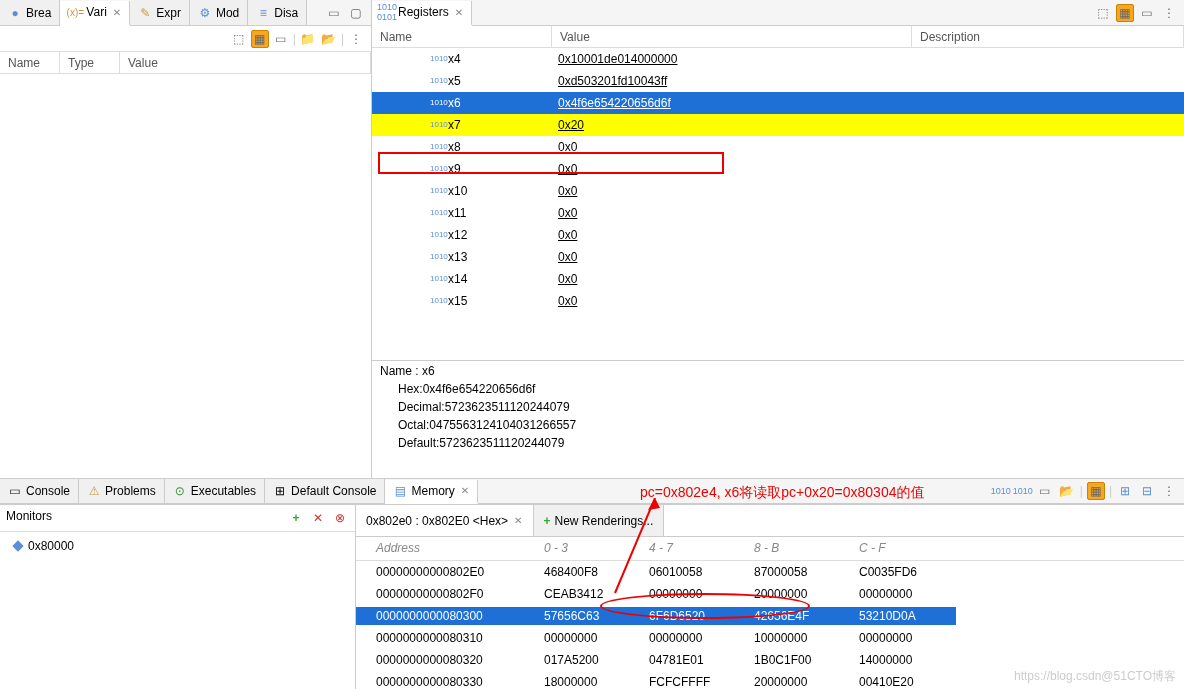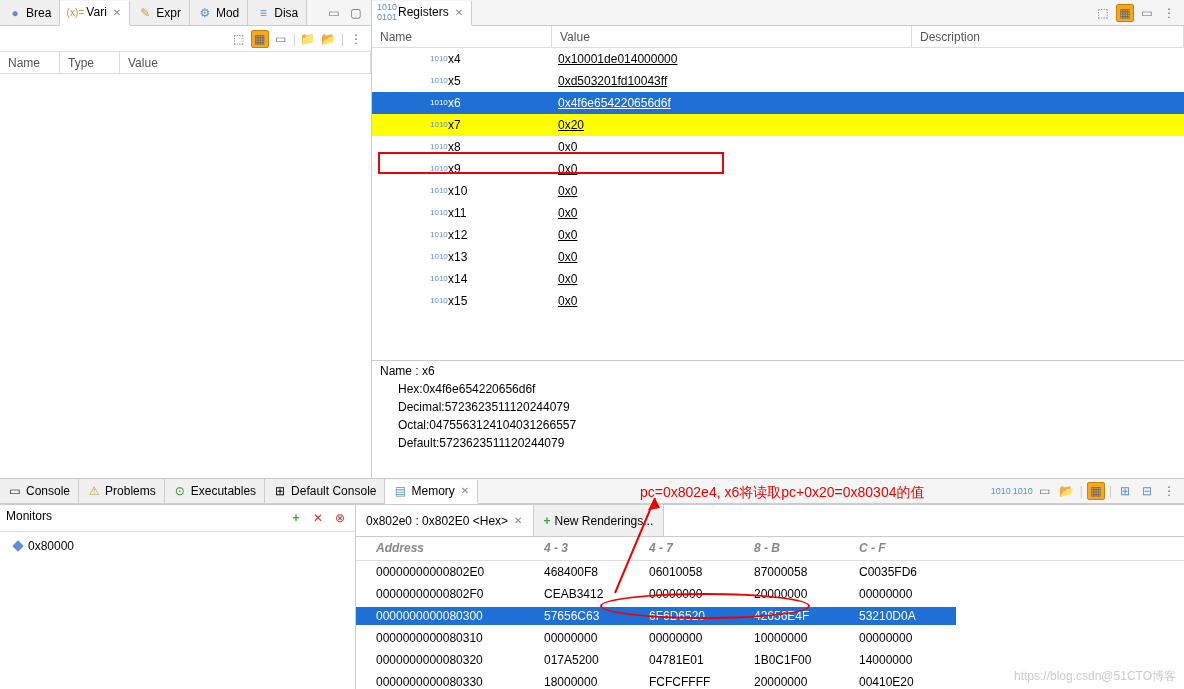--- a/index.html
+++ b/index.html
@@ -36,21 +36,21 @@
 .monitors-header { padding: 4px 6px; border-bottom: 1px solid #ddd; display: flex; align-items: flex-start; }
 .monitor-list { flex: 1; padding: 4px 0; }
 .monitor-item { padding: 3px 14px; display: flex; align-items: center; gap: 6px; }
 .monitor-item.selected { background: #1e6fd6; color: #fff; }
 .diamond { width: 8px; height: 8px; transform: rotate(45deg); background: #5a8fd6; }
 .monitor-item.selected .diamond { background: #fff; }
 .mem-tabs { display: flex; height: 32px; border-bottom: 1px solid #ccc; }
 .mem-tab { padding: 3px 10px; border-right: 1px solid #ccc; display: flex; align-items: center; gap: 4px; background: #f0f0f0; }
 .mem-tab.active { background: #fff; }
 .mem-header { display: flex; height: 24px; border-bottom: 1px solid #ddd; color: #888; font-style: italic; }
-.mem-header > div { padding: 4px 8px; font-weight: bold; }
+.mem-header > div { padding: 4px 8px; }
 .mem-body { font-family: monospace; font-size: 12px; }
 .mem-row { display: flex; height: 22px; align-items: center; }
 .mem-row.selected > div { color: #fff; background: #1e6fd6; }
 .mem-row > div { padding: 2px 8px; }
 .addr-col { width: 180px; padding-left: 20px !important; }
 .hex-col { width: 105px; text-align: left; }
 .annotation { position: absolute; color: #e00; font-size: 14px; pointer-events: none; }
 .arrow-svg { position: absolute; pointer-events: none; }
 .red-oval { position: absolute; border: 2px solid #e00; border-radius: 50%; pointer-events: none; }
 .watermark { position: absolute; right: 8px; bottom: 4px; color: #ccc; font-size: 12px; }
@@ -292,21 +292,21 @@
           <span>0x802e0 : 0x802E0 &lt;Hex&gt;</span>
           <span class="close-x">✕</span>
         </div>
       <div class="mem-tab">
           <span class="plus-green">+</span>
           <span>New Renderings...</span>
         </div>
     </div>
     <div class="mem-header">
       <div class="addr-col">Address</div>
-      <div class="hex-col">4 - 3</div>
+      <div class="hex-col">0 - 3</div>
       <div class="hex-col">4 - 7</div>
       <div class="hex-col">8 - B</div>
       <div class="hex-col">C - F</div>
     </div>
     <div class="mem-body" id="mem-body">
         <div class="mem-row">
           <div class="addr-col">00000000000802E0</div>
           <div class="hex-col">468400F8</div>
           <div class="hex-col">06010058</div>
           <div class="hex-col">87000058</div>

